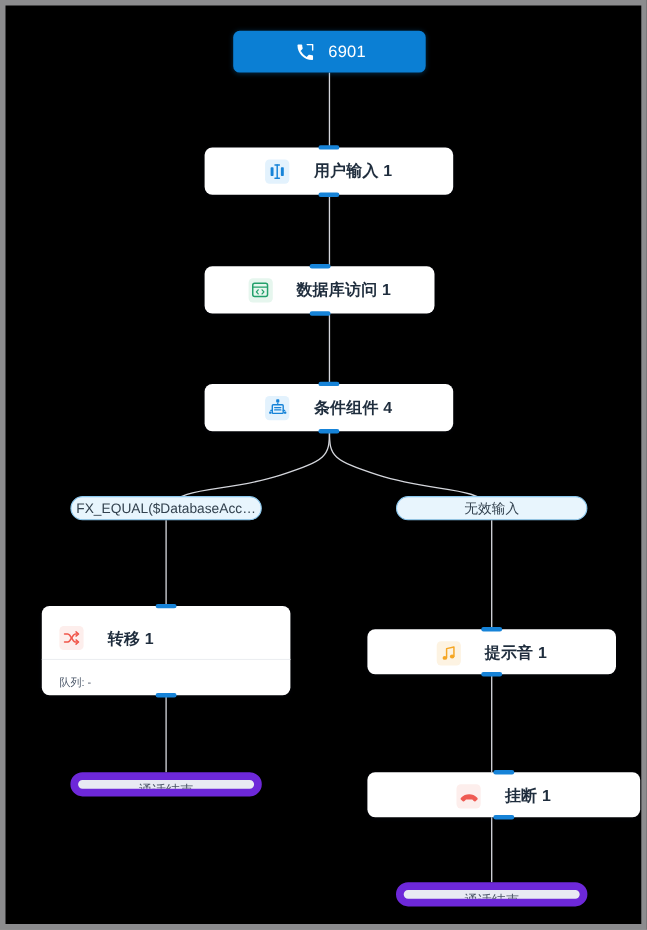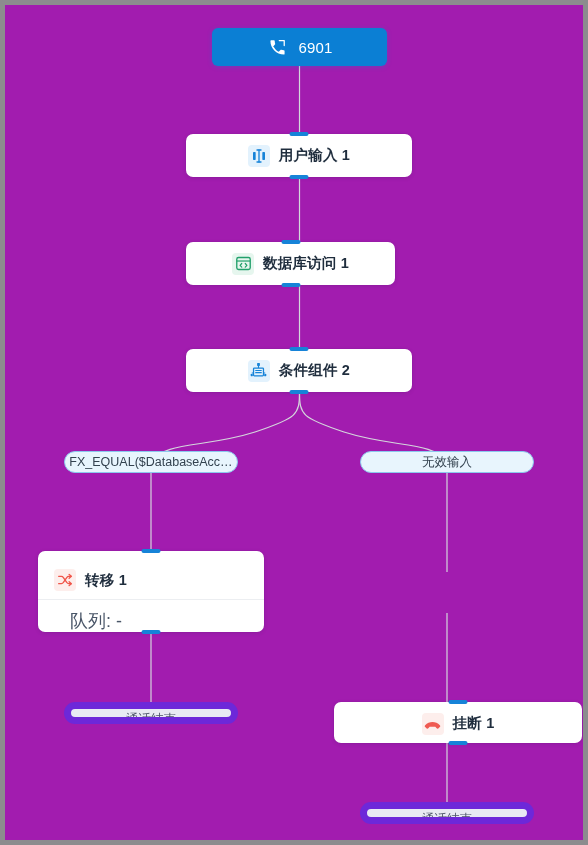--- a/index.html
+++ b/index.html
@@ -13,21 +13,21 @@
     overflow: hidden;
     font-family: "Liberation Sans", "DejaVu Sans", sans-serif;
   }
 
   #flow-canvas {
     position: relative;
     width: 588px;
     height: 845px;
     box-sizing: border-box;
     border: 5px solid #8c8c8e;
-    background: #a21caf;
+    background: #000000;
     overflow: hidden;
   }
 
   #edge-layer {
     position: absolute;
     left: 0;
     top: 0;
     width: 588px;
     height: 845px;
     pointer-events: none;
@@ -39,21 +39,21 @@
     background: #ffffff;
     border-radius: 7px;
     box-shadow: 0 1px 4px rgba(20,30,60,0.13), 0 0 0 0.5px rgba(20,30,60,0.04);
   }
 
   .node-row {
     display: flex;
     align-items: center;
     justify-content: center;
     height: 43px;
-    gap: 9px;
+    gap: 22px;
   }
 
   .node-icon {
     width: 22px;
     height: 22px;
     border-radius: 4px;
     display: flex;
     align-items: center;
     justify-content: center;
     flex: 0 0 auto;
@@ -90,22 +90,22 @@
   }
   .node.with-body .divider {
     height: 1px;
     background: #eceef1;
     margin: 0;
   }
   .node-body {
     height: 42px;
     display: flex;
     align-items: center;
-    padding-left: 32px;
-    font-size: 18px;
+    padding-left: 16px;
+    font-size: 10px;
     color: #4a5668;
   }
 
   
   .handle {
     position: absolute;
     left: 50%;
     transform: translateX(-50%);
     width: 19px;
     height: 4px;
@@ -217,21 +217,21 @@
         <svg width="17" height="17" viewBox="0 0 24 24">
           <rect x="10" y="1.5" width="4" height="4" rx="0.8" fill="#1683d8"></rect>
           <path d="M12 5.5v3" stroke="#1683d8" stroke-width="1.6"></path>
           <rect x="5" y="8.5" width="14" height="11" rx="1.2" stroke="#1683d8" stroke-width="1.8" fill="none"></rect>
           <path d="M8 12h8M8 15h8" stroke="#1683d8" stroke-width="1.5" stroke-linecap="round"></path>
           <path d="M3 15.5h2M19 15.5h2" stroke="#1683d8" stroke-width="1.6" stroke-linecap="round"></path>
           <rect x="1" y="17" width="3" height="3" rx="0.6" fill="#1683d8"></rect>
           <rect x="20" y="17" width="3" height="3" rx="0.6" fill="#1683d8"></rect>
         </svg>
       </span>
-      <span class="node-label">条件组件 2</span>
+      <span class="node-label">条件组件 4</span>
     </div>
     <span class="handle bottom"></span>
   </div>
 
   <div class="pill" id="pill-branch-invalid" style="left: 355px; top: 446px; width: 174px;">无效输入</div>
 
   <div class="pill" id="pill-branch-true" style="left: 59px; top: 446px; width: 174px;">FX_EQUAL($DatabaseAcc…</div>
 
   <div class="node with-body" id="node-transfer" style="left: 33px; top: 546px; width: 226px; height: 81px;">
     <span class="handle top"></span>
@@ -243,20 +243,34 @@
           <path d="M18.2 3.6l3.4 2.9-3.4 2.9M18.2 14.6l3.4 2.9-3.4 2.9" stroke="#f0564a" stroke-width="2" fill="none" stroke-linecap="round" stroke-linejoin="round"></path>
         </svg>
       </span>
       <span class="node-label">转移 1</span>
     </div>
     <div class="divider"></div>
     <div class="node-body">队列: -</div>
     <span class="handle bottom"></span>
   </div>
 
+  <div class="node" id="node-prompt-tone" style="left: 329px; top: 567px; width: 226px; height: 41px;">
+    <span class="handle top"></span>
+    <div class="node-row">
+      <span class="node-icon" style="background:#fdf3e2;">
+        <svg width="16" height="16" viewBox="0 0 24 24">
+          <path d="M9 18V5.5l10-2.2V16" stroke="#f5a623" stroke-width="2" fill="none" stroke-linecap="round" stroke-linejoin="round"></path>
+          <ellipse cx="6.6" cy="18.2" rx="3.1" ry="2.6" fill="#f5a623"></ellipse>
+          <ellipse cx="16.6" cy="16.2" rx="3.1" ry="2.6" fill="#f5a623"></ellipse>
+        </svg>
+      </span>
+      <span class="node-label">提示音 1</span>
+    </div>
+    <span class="handle bottom"></span>
+  </div>
 
   <div class="node" id="node-hangup" style="left: 329px; top: 697px; width: 248px; height: 41px;">
     <span class="handle top"></span>
     <div class="node-row">
       <span class="node-icon" style="background:#fdeeec;">
         <svg width="17" height="17" viewBox="0 0 24 24">
           <path d="M1.6 14.4c5.6-5.8 15.2-5.8 20.8 0 .8.8.7 2-.1 2.7l-2.1 1.8c-.7.6-1.7.5-2.3-.2l-1.3-1.5c-.3-.4-.8-.6-1.3-.6H8.7c-.5 0-1 .2-1.3.6l-1.3 1.5c-.6.7-1.6.8-2.3.2l-2.1-1.8c-.8-.7-.9-1.9-.1-2.7z" fill="#ef5b53"></path>
         </svg>
       </span>
       <span class="node-label">挂断 1</span>

